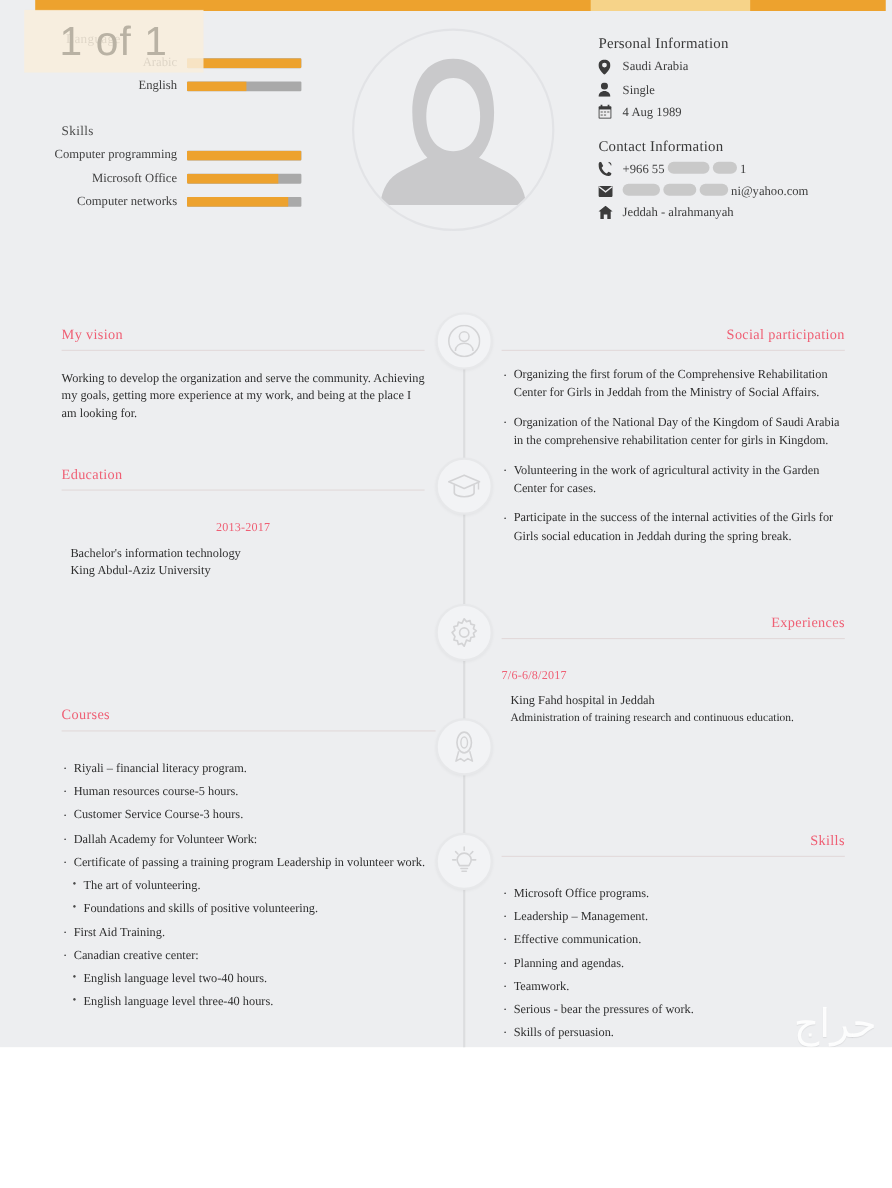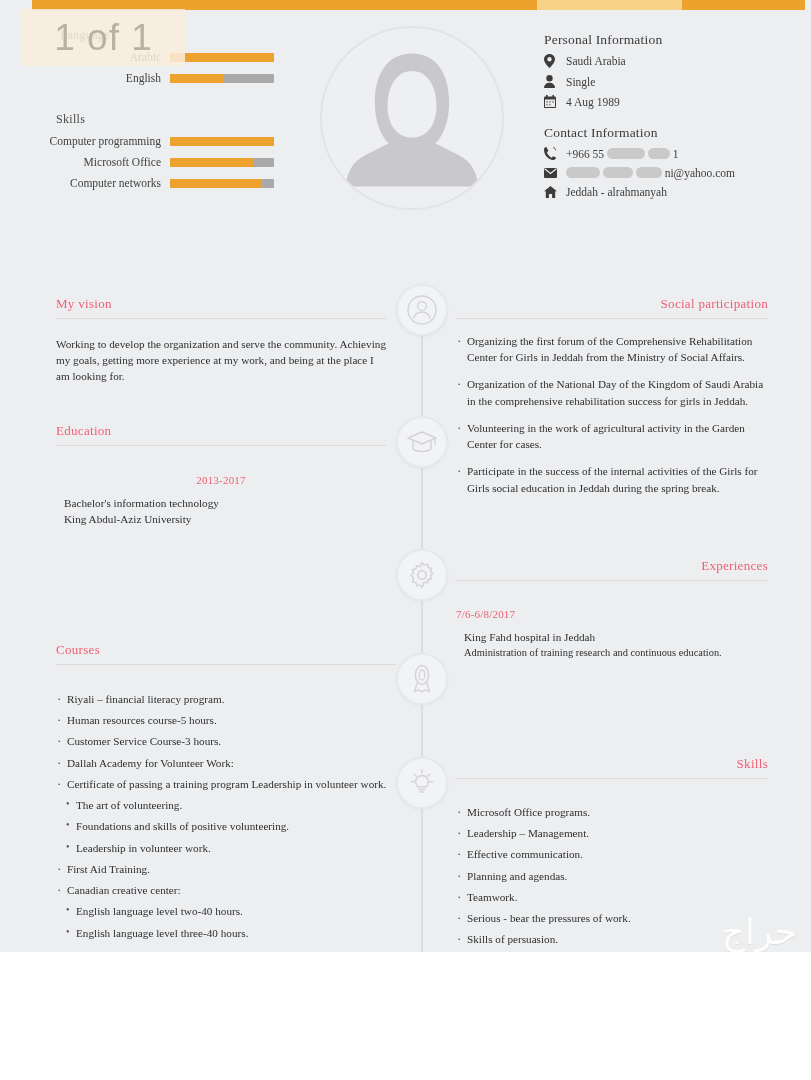--- a/index.html
+++ b/index.html
@@ -354,34 +354,33 @@
       <div class="sec-title">Courses</div>
       <div class="sec-rule"></div>
       <ul class="blist sec-body" style="margin-top:26px;">
           <li>Riyali – financial literacy program.</li>
           <li>Human resources course-5 hours.</li>
           <li>Customer Service Course-3 hours.</li>
           <li>Dallah Academy for Volunteer Work:</li>
           <li>Certificate of passing a training program Leadership in volunteer work.</li>
           <li class="sub">The art of volunteering.</li>
           <li class="sub">Foundations and skills of positive volunteering.</li>
-          <li class="sub">Leadership in volunteer work.</li>
           <li>First Aid Training.</li>
           <li>Canadian creative center:</li>
           <li class="sub">English language level two-40 hours.</li>
           <li class="sub">English language level three-40 hours.</li>
         </ul>
     </div>
 
     <div class="sec" style="top:34px; left:456px; width:312px;">
       <div class="sec-title right">Social participation</div>
       <div class="sec-rule"></div>
       <ul class="blist sec-body para" style="margin-top:14px;">
           <li>Organizing the first forum of the Comprehensive Rehabilitation Center for Girls in Jeddah from the Ministry of Social Affairs.</li>
-          <li>Organization of the National Day of the Kingdom of Saudi Arabia in the comprehensive rehabilitation success for girls in Jeddah.</li>
+          <li>Organization of the National Day of the Kingdom of Saudi Arabia in the comprehensive rehabilitation center for girls in Kingdom.</li>
           <li>Volunteering in the work of agricultural activity in the Garden Center for cases.</li>
           <li>Participate in the success of the internal activities of the Girls for Girls social education in Jeddah during the spring break.</li>
         </ul>
     </div>
 
     <div class="sec" style="top:296px; left:456px; width:312px;">
       <div class="sec-title right">Experiences</div>
       <div class="sec-rule"></div>
       <div class="date-line" style="margin-top:27px;">7/6-6/8/2017</div>
       <div class="sec-body" style="margin-left:8px;">King Fahd hospital in Jeddah</div>

